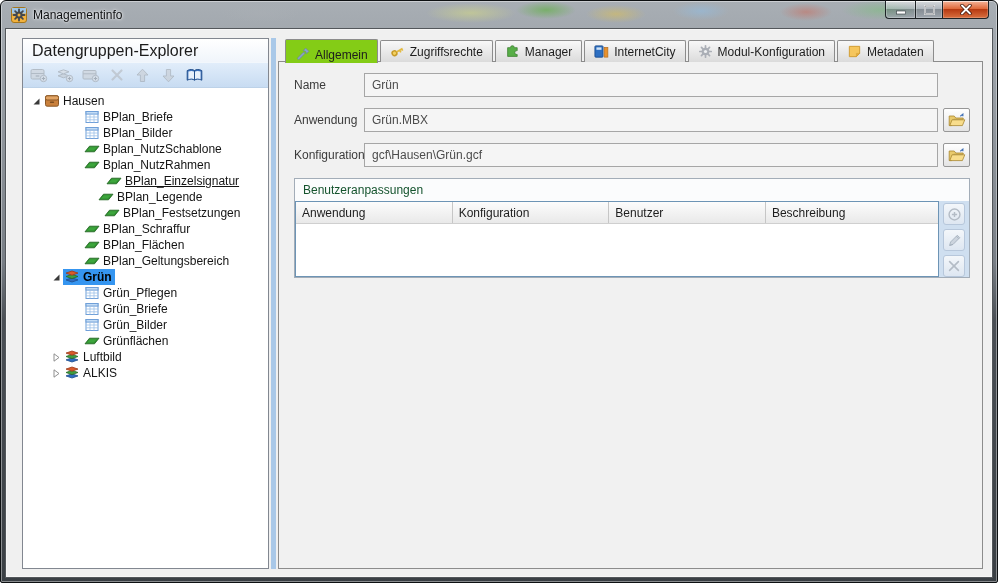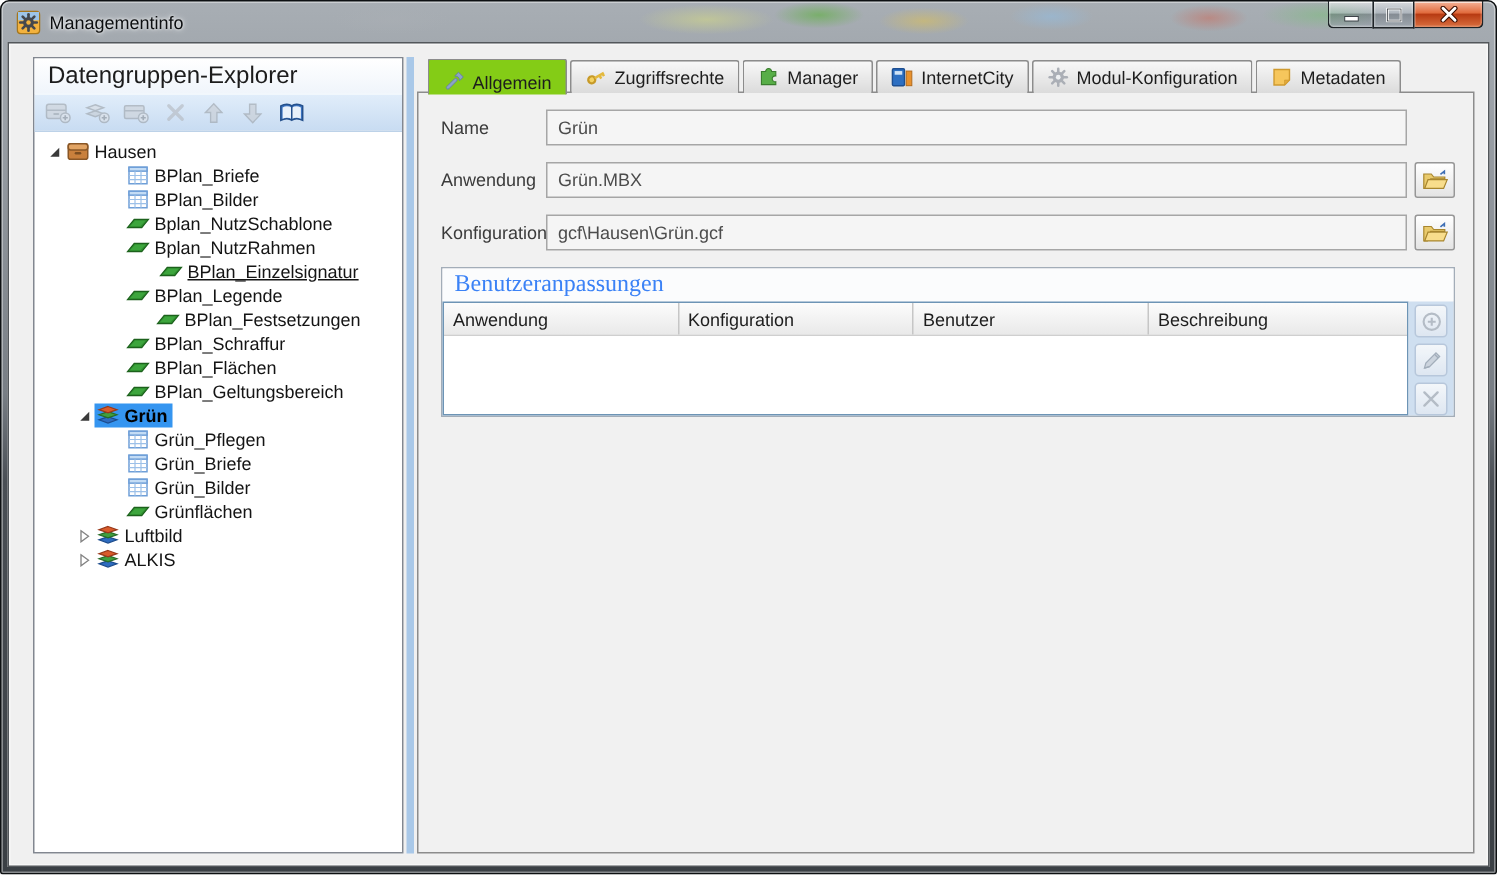--- a/index.html
+++ b/index.html
@@ -80,21 +80,21 @@
   .form-label { width:70px; flex:none; font-size:12px; color:#3b3b3b; }
   .form-input { flex:1; min-width:0; height:24px; background:#f5f5f5; border:1px solid #a6a6a6;
     font-family:inherit; font-size:12px; color:#4c4c4c; padding:0 7px; outline:none; }
   .browse-btn { width:27px; height:24px; margin-left:5px; flex:none;
     background:linear-gradient(#ffffff,#e4e4e4); border:1px solid #979797; border-radius:2px;
     display:flex; align-items:center; justify-content:center; }
   .btn-spacer { width:32px; flex:none; }
 
   
   .groupbox { border:1px solid #a3adb8; background:#f8f9fa; margin-top:2px; }
-  .group-header { height:22px; line-height:22px; padding-left:8px; font-size:16px; color:#3b82f6; background:#fbfcfd;font-family:Liberation Serif, serif; }
+  .group-header { height:22px; line-height:22px; padding-left:8px; font-size:12px; color:#14532d; background:#fbfcfd; }
   .group-body { display:flex; }
   .customization-table { flex:1; min-width:0; border:1px solid #6d94b5; background:#fff; display:flex; flex-direction:column; }
   .table-header { display:flex; height:22px; flex:none; background:linear-gradient(#fcfcfc,#e9e9e9); border-bottom:1px solid #cfcfcf; }
   .th { font-size:12px; color:#1d1d1d; padding:4px 6px 0 6px; border-right:1px solid #c6c6c6; overflow:hidden; }
   .th.last { flex:1; border-right:none; }
   .table-body { height:52px; background:#fff; }
   .side-strip { width:30px; flex:none; background:#cfdff0; display:flex; flex-direction:column; align-items:center; padding-top:2px; gap:4px; }
   .side-btn { width:22px; height:22px; border:1px solid #b2c2d6; border-radius:3px;
     background:linear-gradient(#fdfdfd,#e2e9f2); display:flex; align-items:center; justify-content:center; }
   .side-btn.disabled { opacity:.8; }
@@ -287,21 +287,21 @@
             <div class="node">
               <span class="tree-icon">
                 <svg width="16" height="16" viewBox="0 0 16 16">
                   <polygon points="1,10.8 5.5,5.2 15,5.2 10.5,10.8" fill="#2f8f2f" stroke="#1c611c" stroke-width="0.8"></polygon>
                   <polygon points="2.8,9.6 6.1,6.2 13,6.2 9.7,9.6" fill="#3da53d"></polygon>
                 </svg>
               </span>
               <span class="tree-label">BPlan_Einzelsignatur</span>
             </div>
           </div>
-          <div class="tree-row" style="padding-left: 46px;">
+          <div class="tree-row" style="padding-left: 60px;">
             <span class="expander"></span>
             <div class="node">
               <span class="tree-icon">
                 <svg width="16" height="16" viewBox="0 0 16 16">
                   <polygon points="1,10.8 5.5,5.2 15,5.2 10.5,10.8" fill="#2f8f2f" stroke="#1c611c" stroke-width="0.8"></polygon>
                   <polygon points="2.8,9.6 6.1,6.2 13,6.2 9.7,9.6" fill="#3da53d"></polygon>
                 </svg>
               </span>
               <span class="tree-label">BPlan_Legende</span>
             </div>

